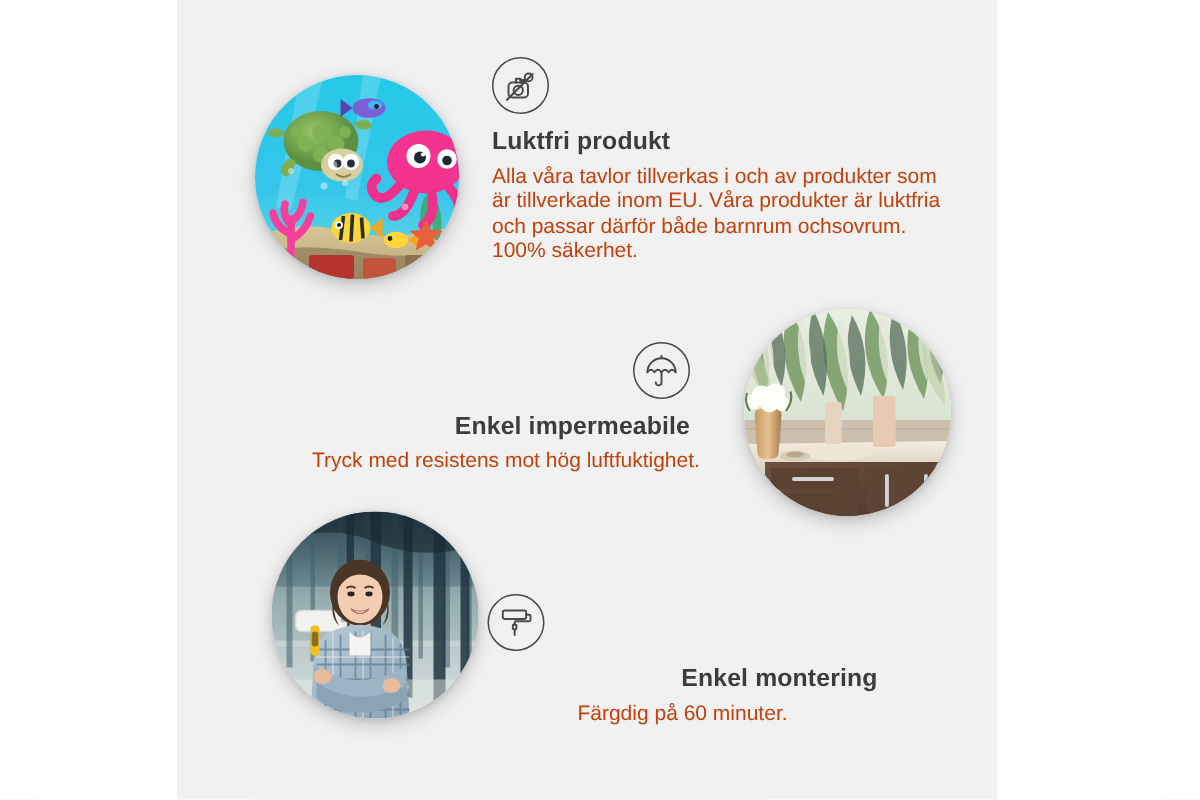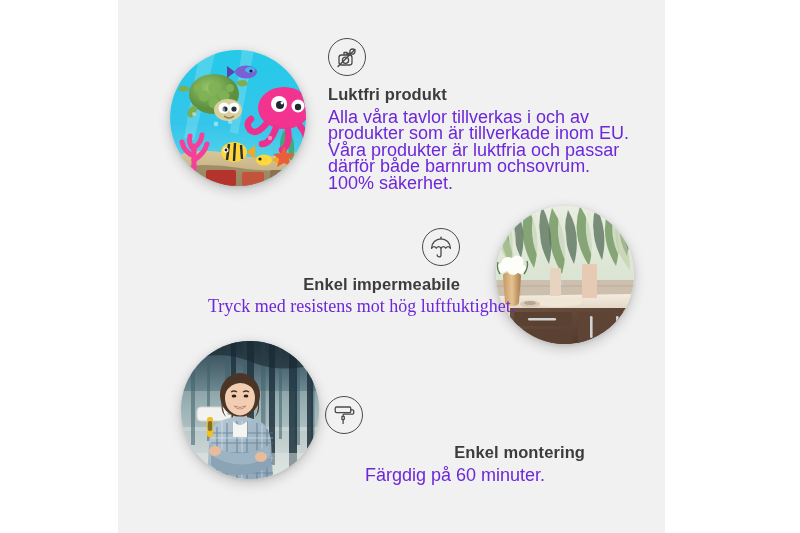--- a/index.html
+++ b/index.html
@@ -53,34 +53,34 @@
   .feature-title {
     font-size: 16.5px;
     font-weight: bold;
     color: #3c3c3c;
     letter-spacing: .1px;
     margin-bottom: 5px;
     white-space: nowrap;
   }
 
   .feature-body {
-    font-size: 18px;
+    font-size: 14px;
     line-height: 16.4px;
-    color: #6d28d9;
+    color: #c2410c;
   }
 
   
   .f1 { left: 328px; top: 38px; width: 305px; text-align: left; }
   .f1 .feature-icon { margin-left: 0; }
 
   
   .f2 { left: 208px; top: 228px; width: 252px; text-align: right; }
   .f2 .feature-icon { margin-left: auto; margin-right: 0; }
   .f2 .feature-title { margin-bottom: 4px; }
-  .f2 .feature-body  { white-space: nowrap; font-family: Liberation Serif, serif; }
+  .f2 .feature-body  { white-space: nowrap; }
 
   
   .f3 { left: 325px; top: 396px; width: 260px; text-align: center; }
   .f3 .feature-icon { margin-left: 0; }
   .f3 .feature-title { text-align: right; }
   .f3 .feature-body  { text-align: center; white-space: nowrap; }
 
   
   .circle {
     position: absolute;

